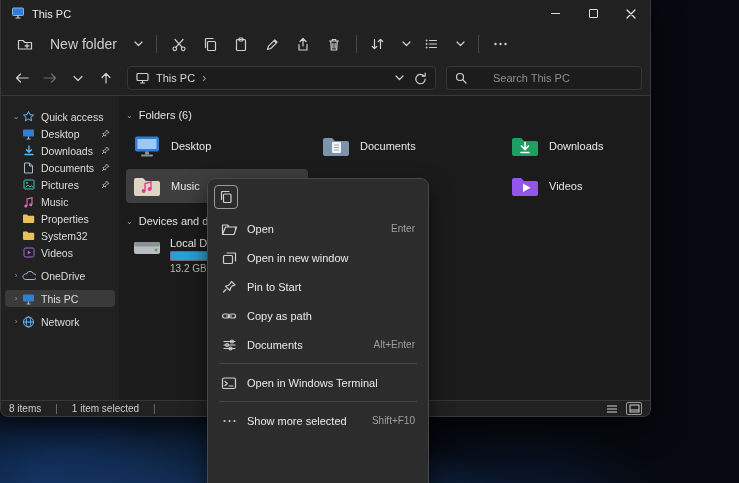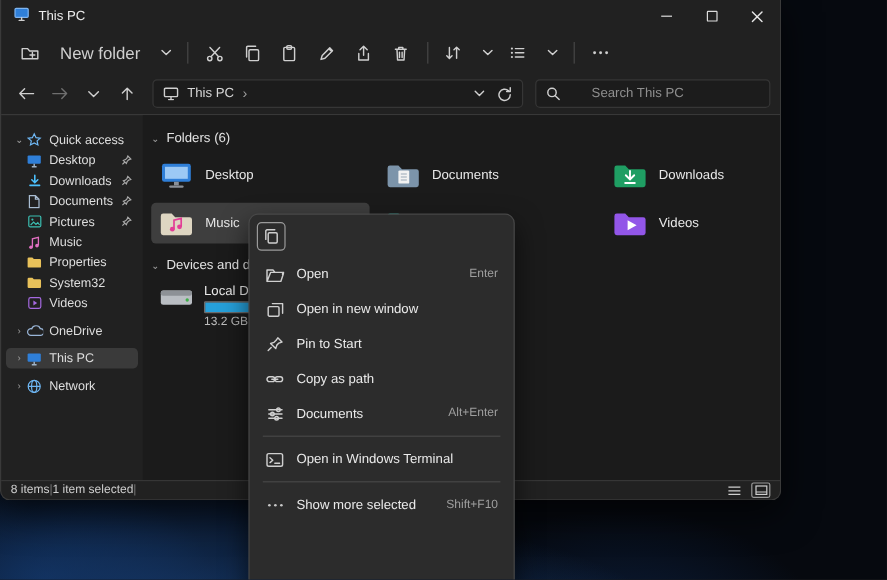--- a/index.html
+++ b/index.html
@@ -70,21 +70,21 @@
   .tile { display:flex; align-items:center; gap:9px; height:34px; padding:2px 6px; border-radius:4px; width:182px; }
   .tile.selected { background:#3e3e3e; }
   .tile .tname { font-size:11px; color:#e8e8e8; }
   .drive-tile { display:flex; align-items:flex-start; gap:8px; padding:2px 6px; width:182px; }
   .drive-info { display:flex; flex-direction:column; gap:2px; }
   .drive-name { font-size:11px; color:#e8e8e8; }
   .drive-bar { width:70px; height:10px; background:#565656; border:1px solid #6c6c6c; border-radius:1px; overflow:hidden; }
   .drive-bar-fill { height:100%; width:85%; background:#26a0da; }
   .drive-free { font-size:10px; color:#bdbdbd; }
 
-  .statusbar { height:16px; display:flex; align-items:center; padding:0 8px; font-size:10px; color:#cfcfcf; gap:0; border-top:1px solid #363636; flex:none; }
+  .statusbar { height:16px; display:flex; align-items:center; padding:0 8px; font-size:10px; color:#cfcfcf; gap:14px; border-top:1px solid #363636; flex:none; }
   .statusbar .sb-sep { color:#777; }
   .sb-views { margin-left:auto; display:flex; gap:6px; align-items:center; }
   .sb-vbtn { width:16px; height:13px; display:flex; align-items:center; justify-content:center; border-radius:2px; }
   .sb-vbtn.active { border:1px solid #9a9a9a; }
 
   
   .ctx {
     position:absolute; left:207px; top:178px; width:222px; height:322px;
     background:#2c2c2c; border:1px solid #484848; border-radius:8px;
     box-shadow:0 10px 22px rgba(0,0,0,.6); z-index:10; padding-top:6px;

